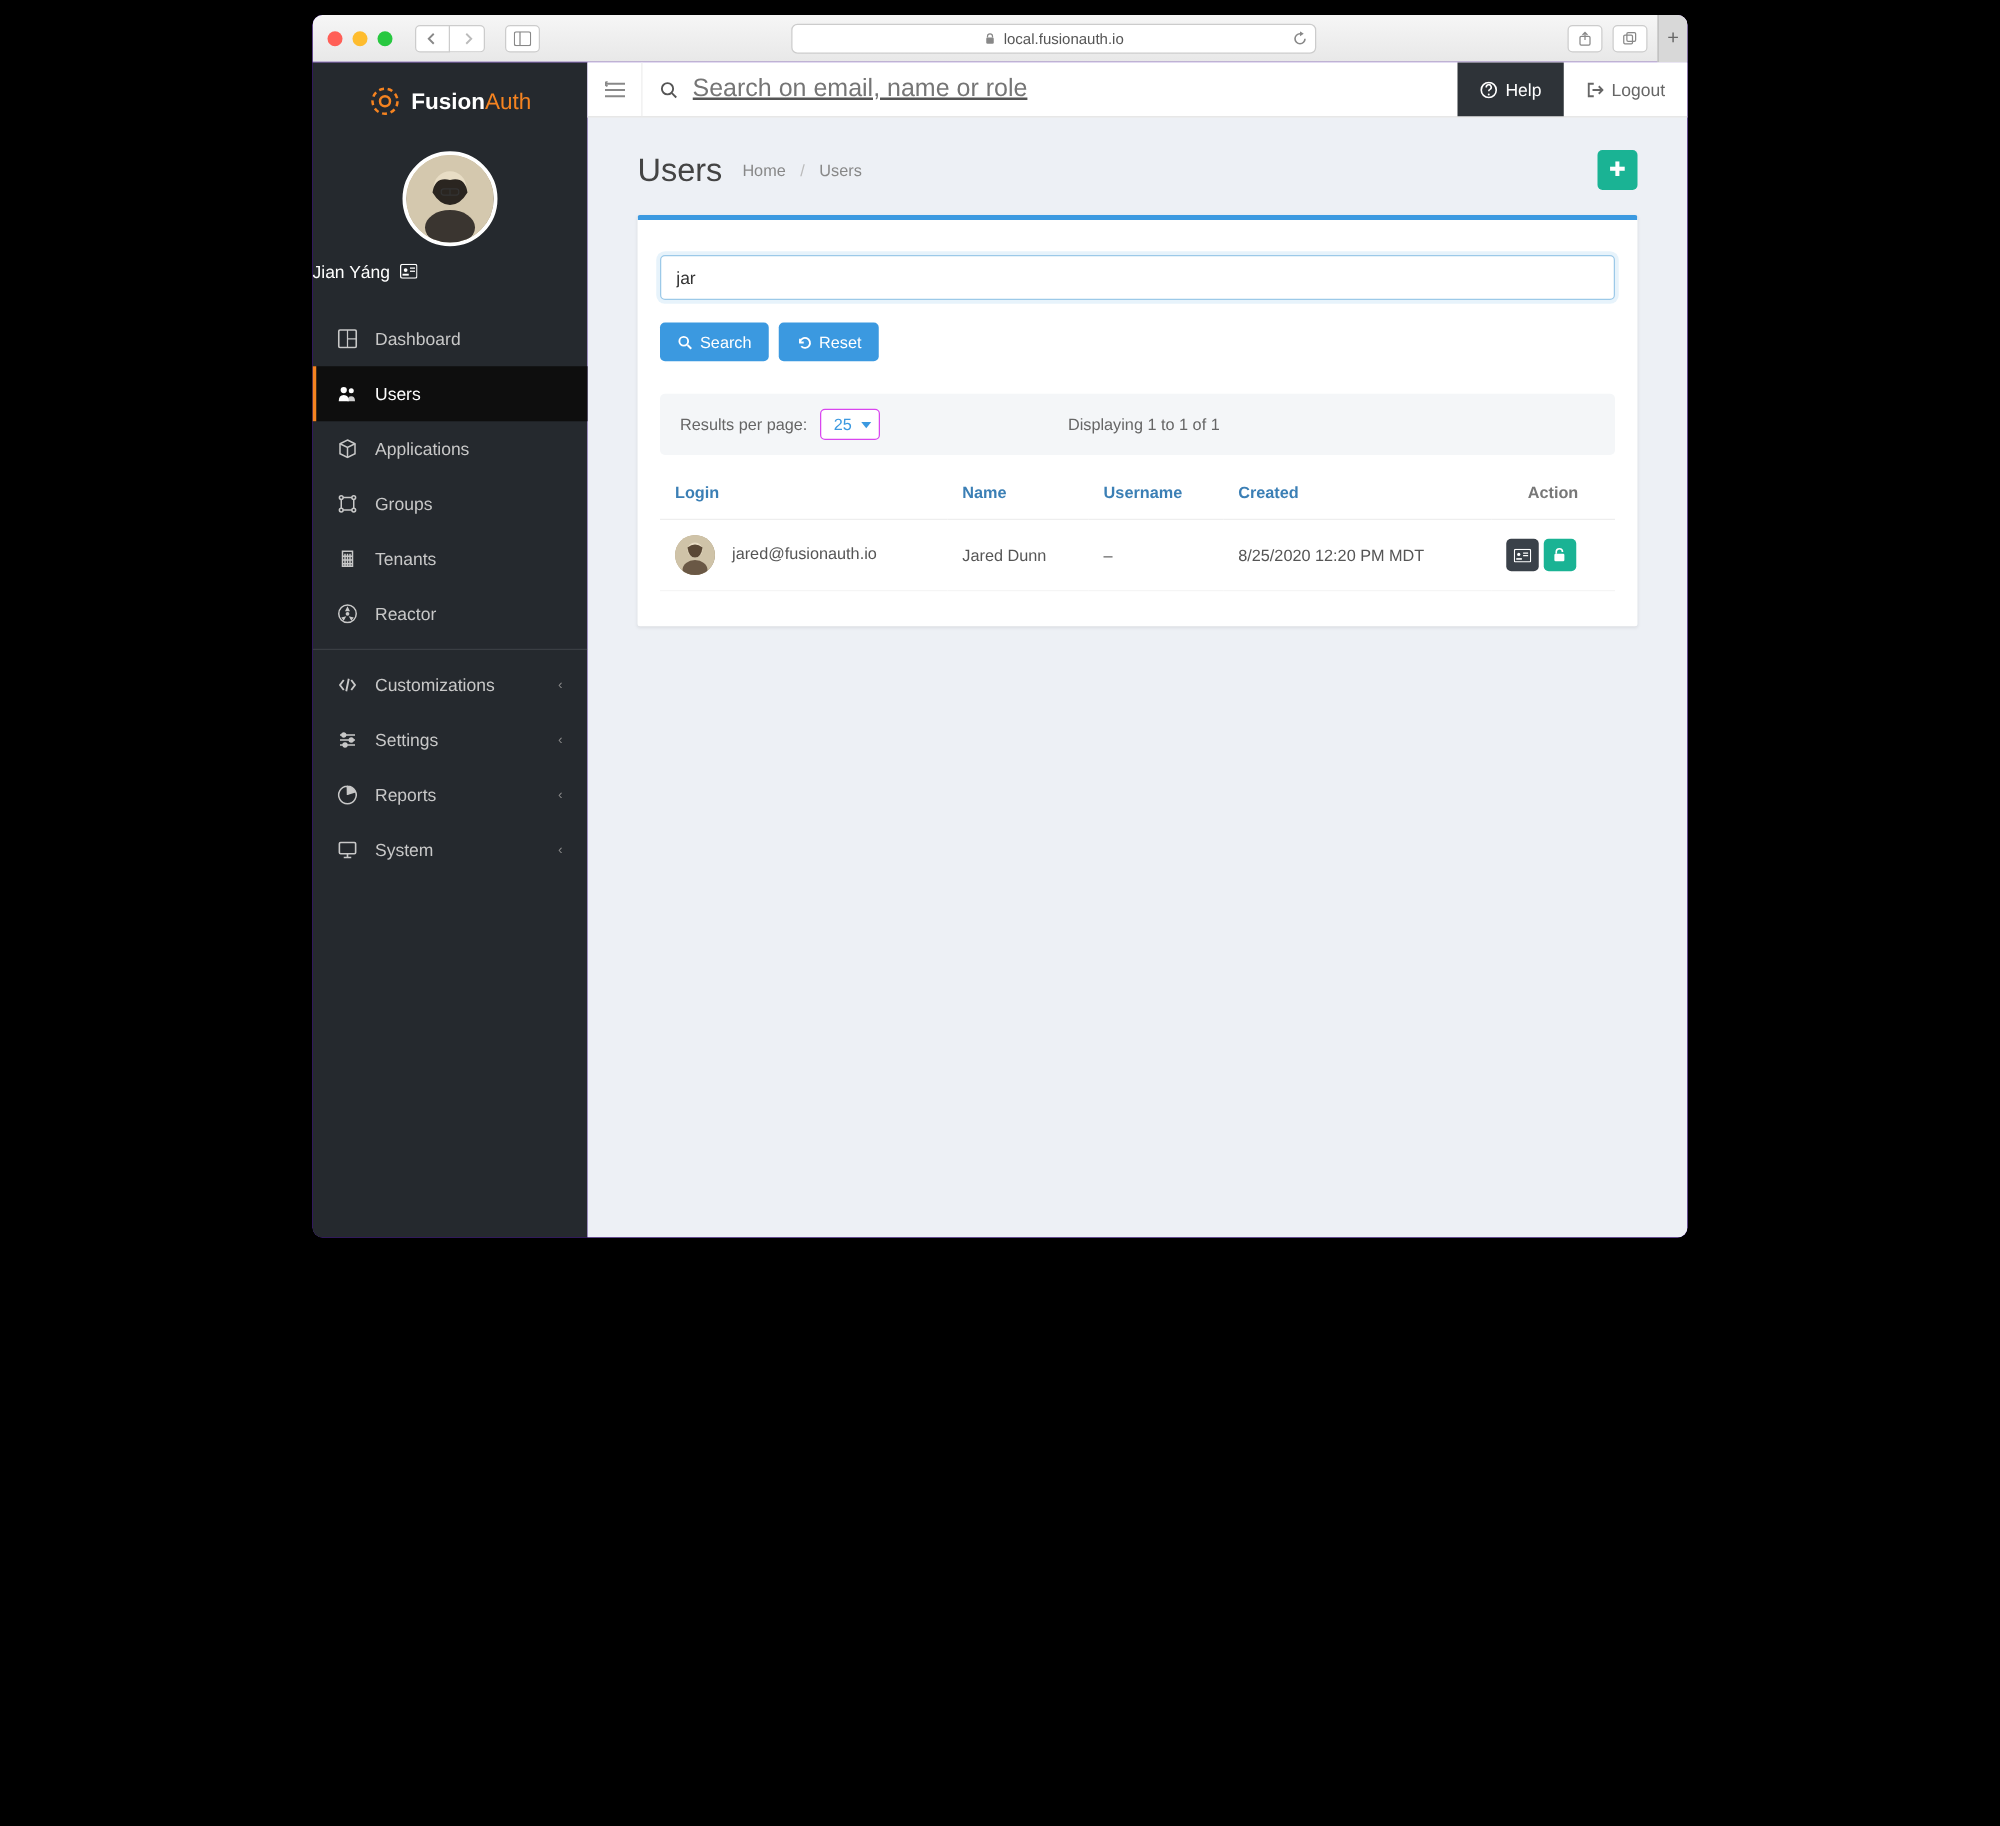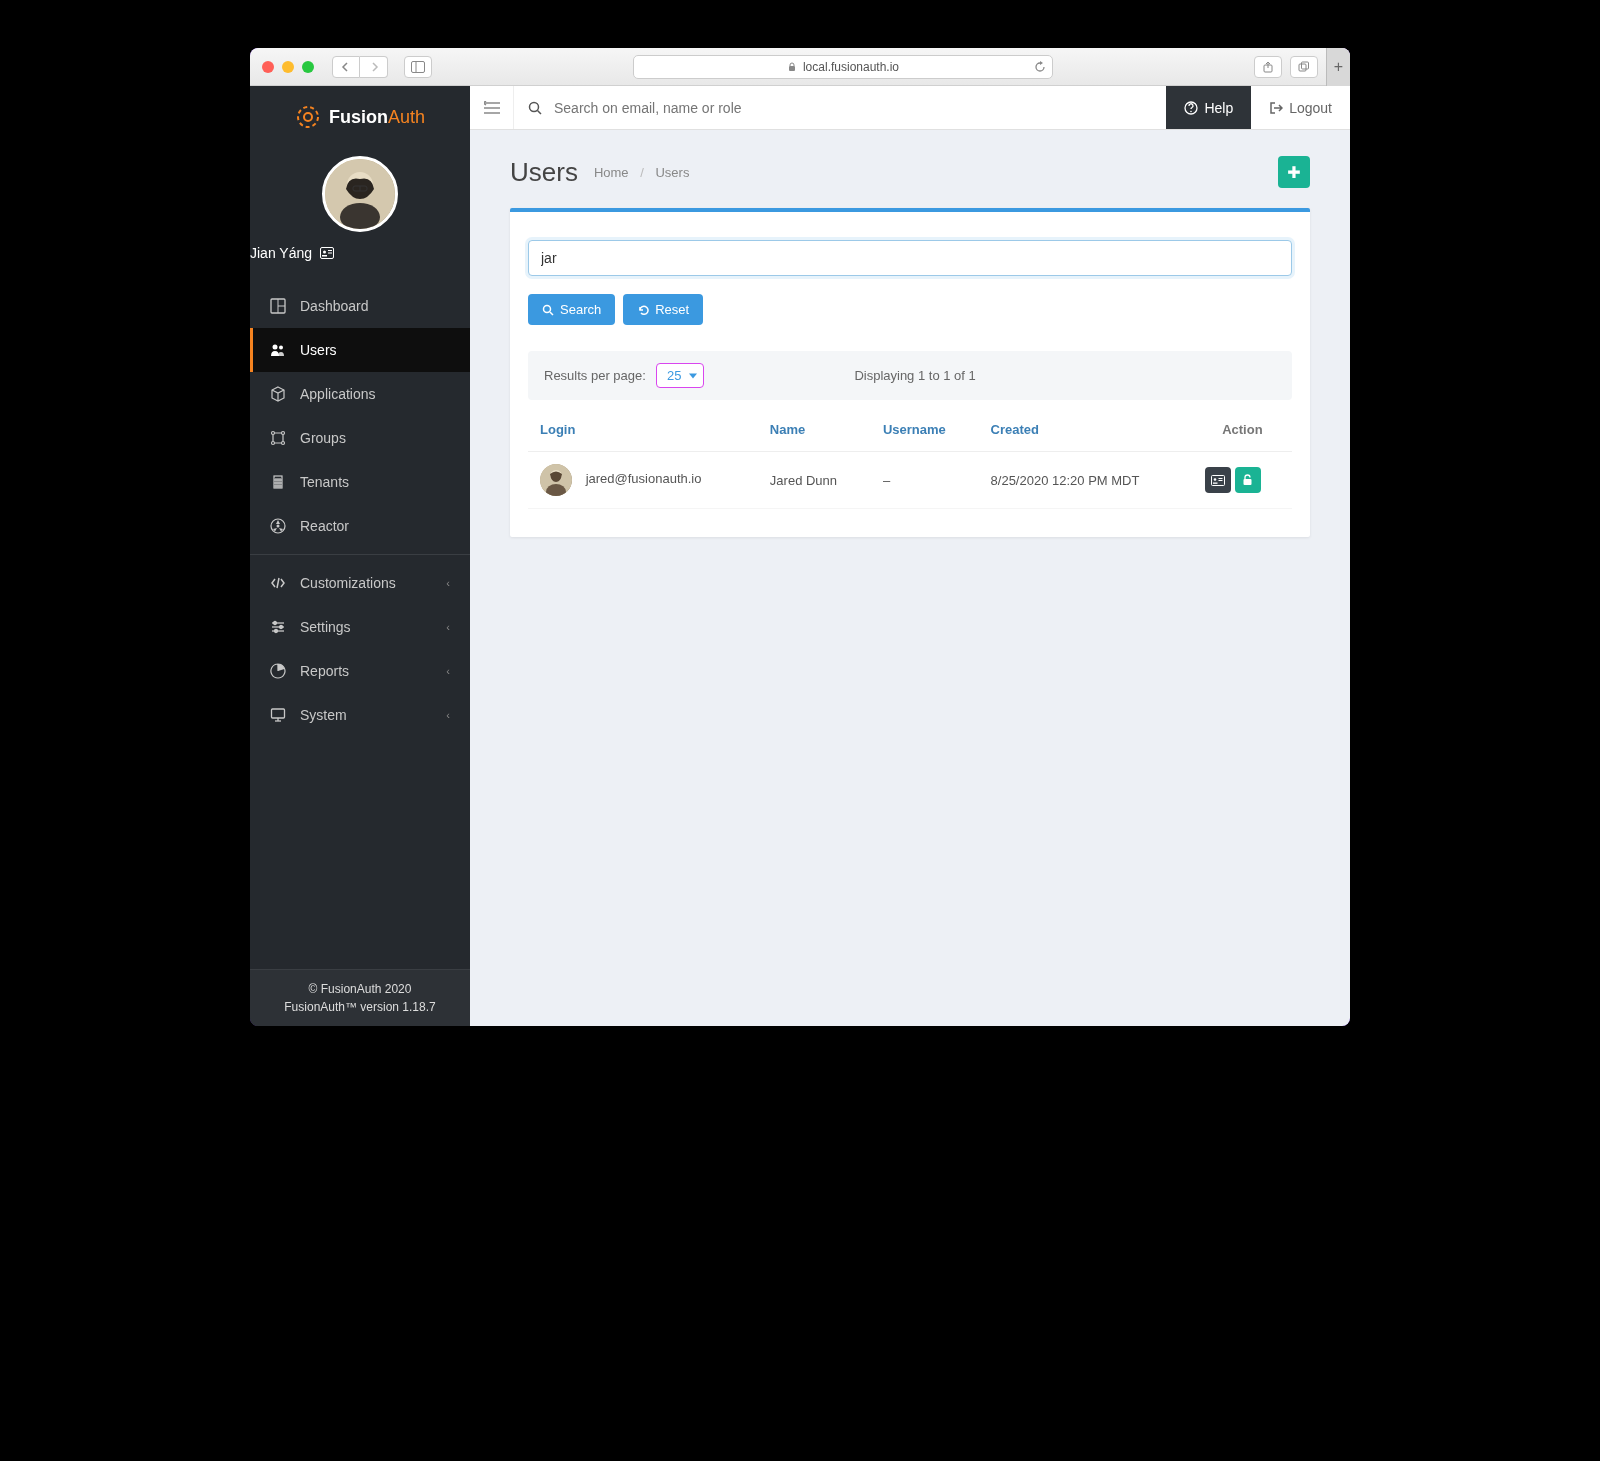--- a/index.html
+++ b/index.html
@@ -1,18 +1,18 @@
 <!DOCTYPE html>
 <html><head>
 <meta charset="utf-8">
 <style>
 * { box-sizing: border-box; margin: 0; padding: 0; }
 body { font-family: -apple-system, BlinkMacSystemFont, "Segoe UI", Helvetica, Arial, sans-serif; background: #000; }
 
-.window { width: 1100px; margin: 48px auto; background: #6d28d9; border-radius: 8px; overflow: hidden; box-shadow: 0 20px 60px rgba(0,0,0,0.5); }
+.window { width: 1100px; margin: 12px auto; background: #6d28d9; border-radius: 8px; overflow: hidden; box-shadow: 0 20px 60px rgba(0,0,0,0.5); }
 
 
 .titlebar { height: 38px; background: linear-gradient(#f6f6f6,#e8e8e8); border-bottom:1px solid #d0d0d0; display:flex; align-items:center; padding:0 12px; gap:8px; }
 .traffic { display:flex; gap:8px; }
 .dot { width:12px; height:12px; border-radius:50%; }
 .dot.red{background:#ff5f57;} .dot.yellow{background:#febc2e;} .dot.green{background:#28c840;}
 .nav-btns { display:flex; gap:0; margin-left:10px; }
 .nav-btn { width:28px; height:22px; border:1px solid #ccc; background:#fff; display:flex; align-items:center; justify-content:center; color:#888; font-size:14px;}
 .nav-btn:first-child{border-radius:4px 0 0 4px;}
 .nav-btn:last-child{border-radius:0 4px 4px 0; border-left:none;}
@@ -41,21 +41,21 @@
 .nav-item.active::before{content:"";position:absolute;left:0;top:0;bottom:0;width:3px;background:#f58320;}
 .nav-item .chev{margin-left:auto;font-size:11px;color:#888;}
 .nav-separator{height:1px;background:#3a3e43;margin:6px 0;}
 
 .sidebar-footer{margin-top:auto;text-align:center;padding:10px;font-size:12px;color:#ddd;background:#2d3136;border-top:1px solid #3a3e43;line-height:1.5;}
 
 .main{flex:1;background:#edf0f5;display:flex;flex-direction:column;}
 .topbar{height:44px;background:#fff;border-bottom:1px solid #e0e0e0;display:flex;align-items:center;}
 .hamburger{width:44px;display:flex;align-items:center;justify-content:center;color:#888;border-right:1px solid #eee;height:100%;}
 .search-top{flex:1;display:flex;align-items:center;gap:12px;padding:0 14px;color:#888;}
-.search-top input{border:none;outline:none;font-size:14px;flex:1;color:#555;}
+.search-top input{border:none;outline:none;font-size:20px;flex:1;color:#555;text-decoration:underline;}
 .help-btn{background:#2e3338;color:#fff;height:100%;padding:0 18px;display:flex;align-items:center;gap:6px;font-size:14px;}
 .logout-btn{padding:0 18px;display:flex;align-items:center;gap:6px;color:#666;font-size:14px;height:100%;text-align:center;}
 
 .page-header{padding:26px 40px 20px;display:flex;align-items:center;}
 .page-title{font-size:26px;color:#444;font-weight:400;margin-right:16px;}
 .crumbs{font-size:13px;color:#888;}
 .crumbs .sep{margin:0 8px;color:#bbb;}
 .add-btn{margin-left:auto;width:32px;height:32px;background:#1ab394;color:#fff;border-radius:4px;display:flex;align-items:center;justify-content:center;font-size:16px;}
 
 .panel{margin:0 40px 40px;background:#fff;border-top:4px solid #3b99e0;border-radius:2px;box-shadow:0 1px 3px rgba(0,0,0,0.08);}
@@ -292,24 +292,20 @@
                 <rect x="1.5" y="2" width="13" height="9" rx="1"></rect>
                 <line x1="5" y1="14" x2="11" y2="14"></line>
                 <line x1="8" y1="11" x2="8" y2="14"></line>
               </svg>
             </span>
           <span>System</span>
           <span class="chev">‹</span>
         </li>
       </ul>
 
-      <div class="sidebar-footer">
-        <div>© FusionAuth 2020</div>
-        <div>FusionAuth™ version 1.18.7</div>
-      </div>
     </div>
 
     <div class="main">
       <div class="topbar">
         <div class="hamburger">
           <svg width="16" height="14" viewBox="0 0 16 14" stroke="#888" stroke-width="1.5">
               <line x1="0" y1="2" x2="16" y2="2"></line>
               <line x1="0" y1="7" x2="16" y2="7"></line>
               <line x1="0" y1="12" x2="16" y2="12"></line>
               <path d="M2 0 L-1 2 L2 4" fill="none"></path>

